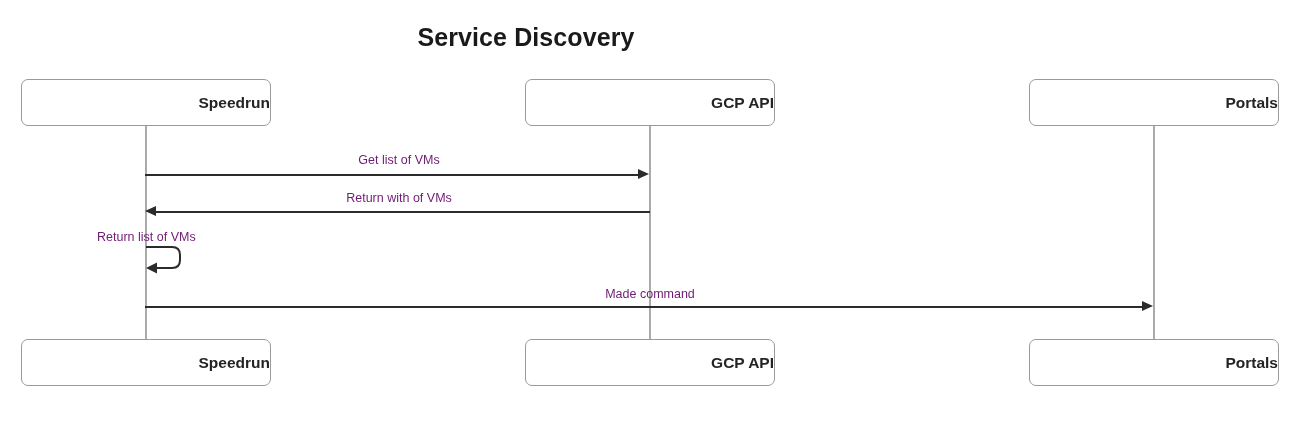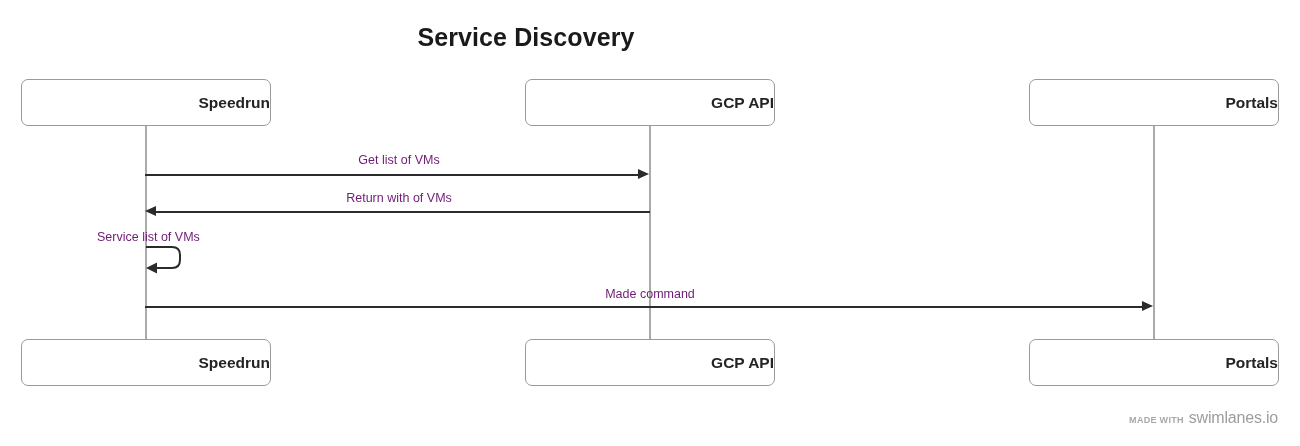--- a/index.html
+++ b/index.html
@@ -126,21 +126,21 @@
   </div>
 
   <div class="msg-label centered" style="left:399px; top:153px;">Get list of VMs</div>
   <div class="msg-line" style="left:145px; top:174px; width:494px;"></div>
   <div class="arrow-head right" style="left:638px; top:169px;"></div>
 
   <div class="msg-label centered" style="left:399px; top:191px;">Return with of VMs</div>
   <div class="msg-line" style="left:156px; top:211px; width:494px;"></div>
   <div class="arrow-head left" style="left:145px; top:206px;"></div>
 
-  <div class="msg-label" style="left:97px; top:230px;">Service list of VMs</div>
+  <div class="msg-label" style="left:97px; top:230px;">Return list of VMs</div>
   <div class="self-loop" style="left:145px; top:246px;">
     <svg width="56" height="32" viewBox="0 0 56 32">
       <path d="M1,1 L27,1 Q35,1 35,9 L35,14 Q35,22 27,22 L12,22" fill="none" stroke="#2b2b2b" stroke-width="2"></path>
       <polygon points="12,16.5 12,27.5 1,22" fill="#2b2b2b"></polygon>
     </svg>
   </div>
 
   <div class="msg-label centered" style="left:650px; top:287px;">Made command</div>
   <div class="msg-line" style="left:145px; top:306px; width:998px;"></div>
   <div class="arrow-head right" style="left:1142px; top:301px;"></div>
@@ -148,18 +148,14 @@
   <div class="participant-box" style="left:21px; top:339px; width:250px;">
     <span class="participant-label">Speedrun</span>
   </div>
   <div class="participant-box" style="left:525px; top:339px; width:250px;">
     <span class="participant-label">GCP API</span>
   </div>
   <div class="participant-box" style="left:1029px; top:339px; width:250px;">
     <span class="participant-label">Portals</span>
   </div>
 
-  <div class="footer-credit" style="right:22px; top:409px;">
-    <span class="footer-made-with">Made with</span>
-    <span class="footer-brand">swimlanes.io</span>
-  </div>
 
 </div>
 
 </body></html>

